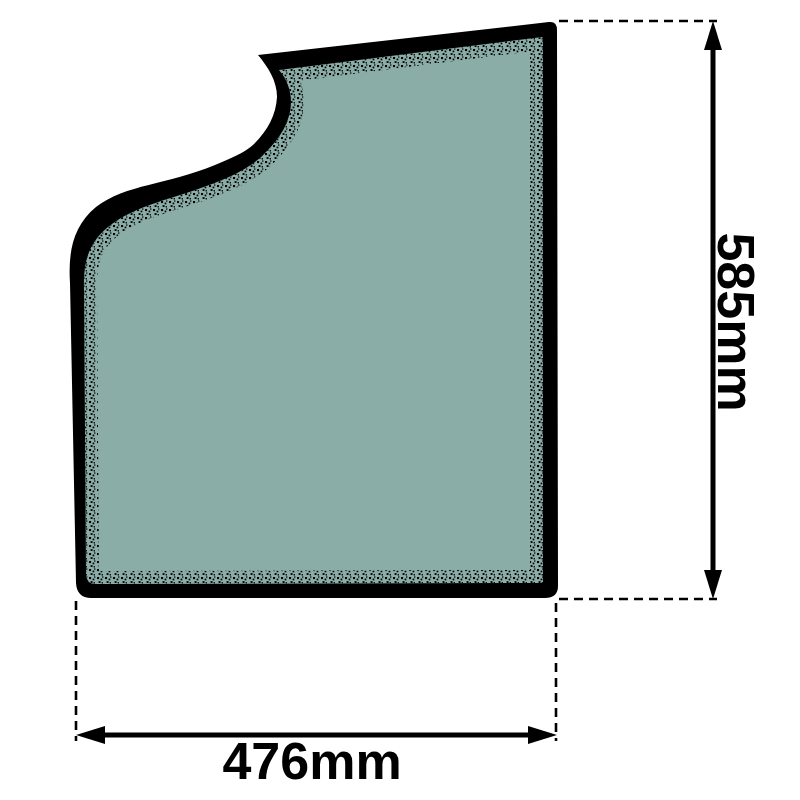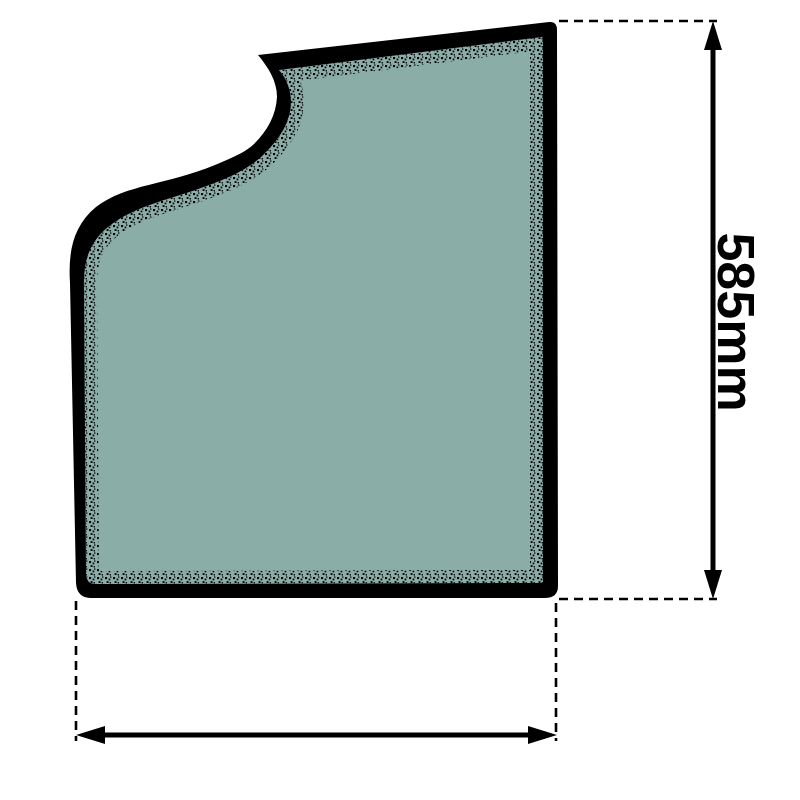--- a/index.html
+++ b/index.html
@@ -83,14 +83,15 @@
       <line x1="76" y1="601" x2="76" y2="741" stroke-width="2.6" stroke-dasharray="9 6" fill="none"></line>
       <line x1="556" y1="603" x2="556" y2="741" stroke-width="2.6" stroke-dasharray="9 6" fill="none"></line>
       <line x1="102" y1="735" x2="531" y2="735" stroke-width="5" fill="none"></line>
       <polygon stroke="none" points="76,735 105,726 105,744"></polygon>
       <polygon stroke="none" points="557,735 528,726 528,744"></polygon>
     </g>
   </svg>
 
   <div class="dim-label vertical">585mm</div>
 
+  <div class="dim-label horizontal">476mm</div>
 
 </div>
 
 </body></html>

